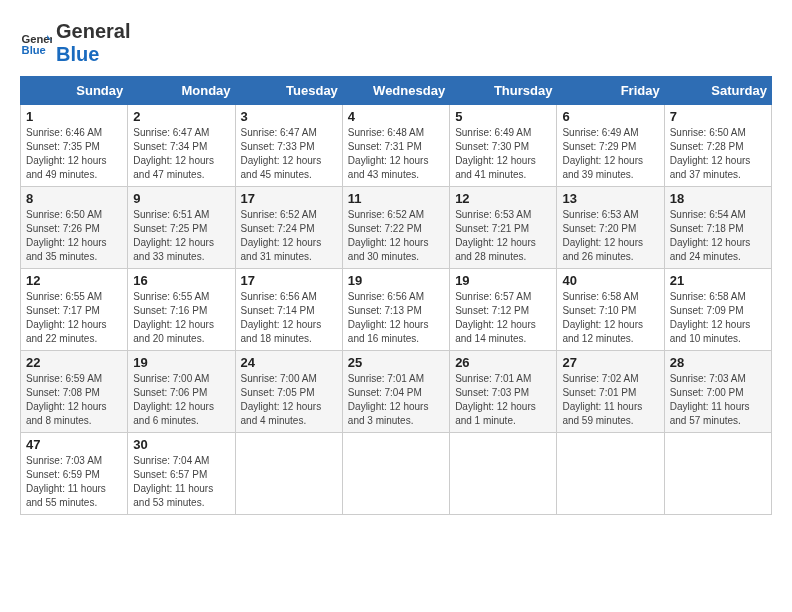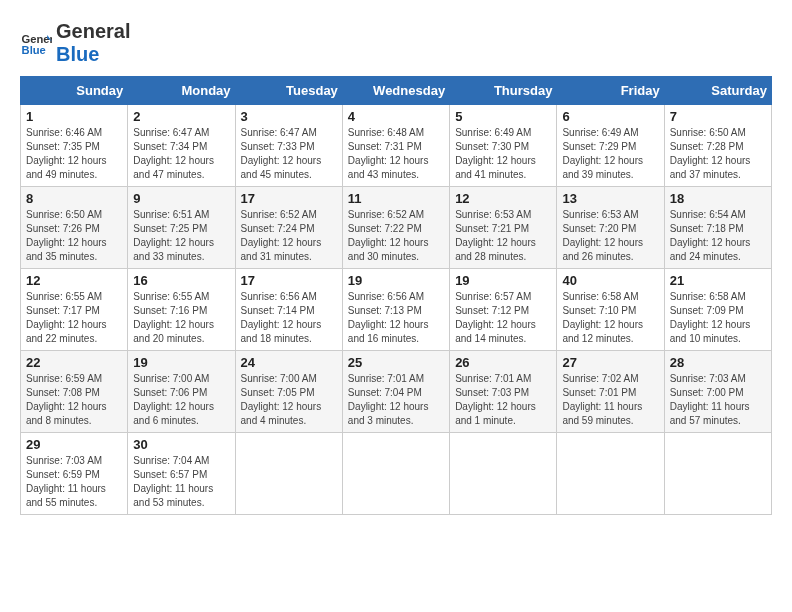--- a/index.html
+++ b/index.html
@@ -347,21 +347,21 @@
         <span class="day-num">28</span>
         <div class="day-info">
           Sunrise: 7:03 AM<br>
           Sunset: 7:00 PM<br>
           Daylight: 11 hours and 57 minutes.
         </div>
       </td>
       </tr>
       <tr class="row-odd">
         <td>
-        <span class="day-num">29</span>
+        <span class="day-num">47</span>
         <div class="day-info">
           Sunrise: 7:03 AM<br>
           Sunset: 6:59 PM<br>
           Daylight: 11 hours and 55 minutes.
         </div>
       </td>
         <td>
         <span class="day-num">30</span>
         <div class="day-info">
           Sunrise: 7:04 AM<br>

